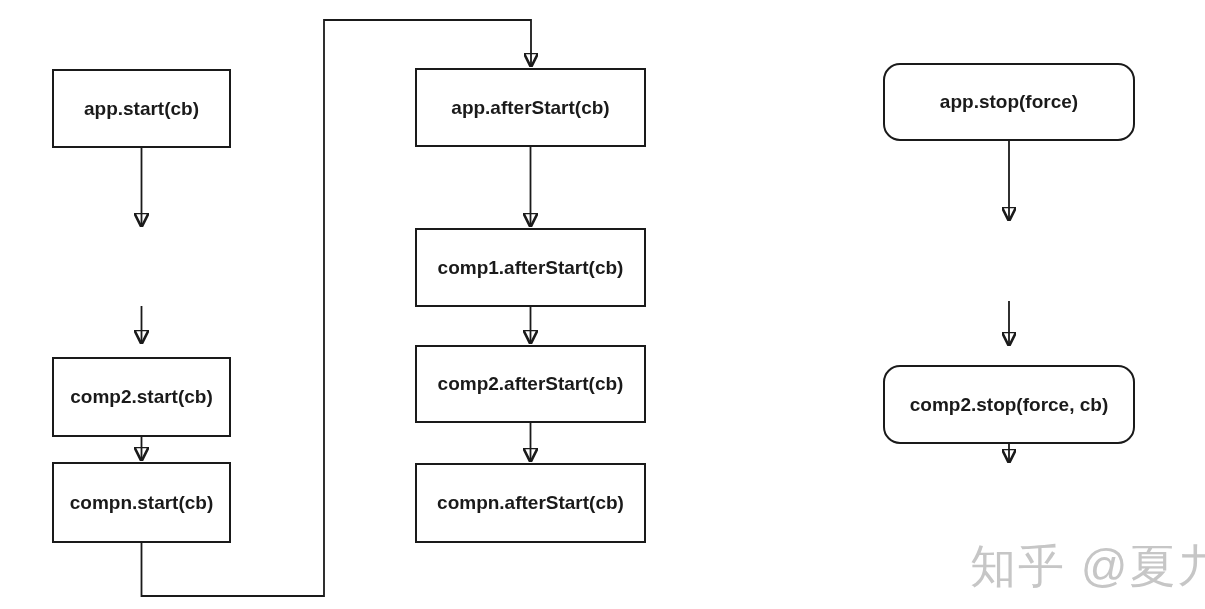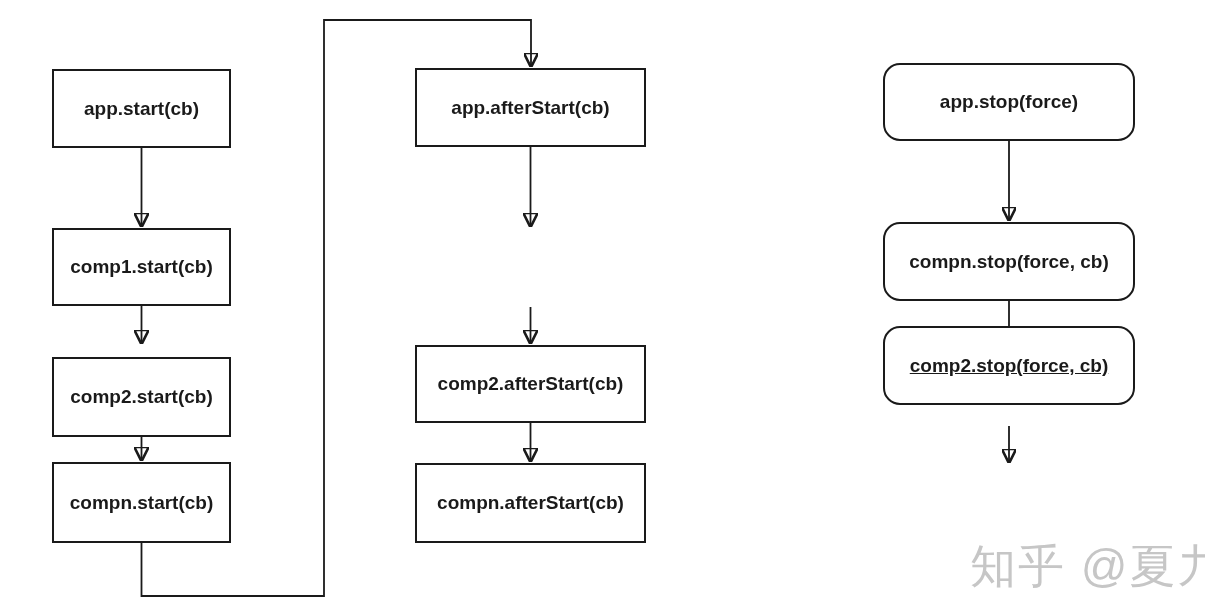--- a/index.html
+++ b/index.html
@@ -52,21 +52,21 @@
   
   .c2 { left: 391px; width: 231px; }
   .c2.r1 { top: 68px;  height: 79px; }
   .c2.r2 { top: 228px; height: 79px; }
   .c2.r3 { top: 345px; height: 78px; }
   .c2.r4 { top: 463px; height: 80px; }
   
   .c3 { left: 859px; width: 252px; border-radius: 17px; }
   .c3.r1 { top: 63px;  height: 78px; }
   .c3.r2 { top: 222px; height: 79px; }
-  .c3.r3 { top: 326px; height: 79px; text-decoration: underline; }
+  .c3.r3 { top: 365px; height: 79px; }
   .c3.r4 { top: 464px; height: 80px; }
 
   .watermark {
     position: absolute;
     left: 946px;
     top: 536px;
     font-size: 46px;
     color: #c6c6c6;
     text-shadow: 2px 2px 0 rgba(255,255,255,0.95);
     z-index: 3;
@@ -95,27 +95,26 @@
     <path d="M506.5 147 L506.5 226" marker-end="url(#arrow)"></path>
     <path d="M506.5 307 L506.5 343" marker-end="url(#arrow)"></path>
     <path d="M506.5 423 L506.5 461" marker-end="url(#arrow)"></path>
 
     <path d="M985 141 L985 220" marker-end="url(#arrow)"></path>
     <path d="M985 301 L985 345" marker-end="url(#arrow)"></path>
     <path d="M985 426 L985 462" marker-end="url(#arrow)"></path>
   </svg>
 
   <div class="flow-box c1 r1">app.start(cb)</div>
-  <div class="flow-box c1 r2">comp1.start(cb)</div>
   <div class="flow-box c1 r3">comp2.start(cb)</div>
   <div class="flow-box c2 r1">app.afterStart(cb)</div>
 
   <div class="flow-box c1 r4">compn.start(cb)</div>
+  <div class="flow-box c2 r2">comp1.afterStart(cb)</div>
   <div class="flow-box c2 r3">comp2.afterStart(cb)</div>
   <div class="flow-box c2 r4">compn.afterStart(cb)</div>
 
   <div class="flow-box c3 r1">app.stop(force)</div>
-  <div class="flow-box c3 r2">compn.stop(force, cb)</div>
   <div class="flow-box c3 r3">comp2.stop(force, cb)</div>
 
   <div class="watermark">知乎 @夏九天</div>
 
 </div>
 
 </body></html>

